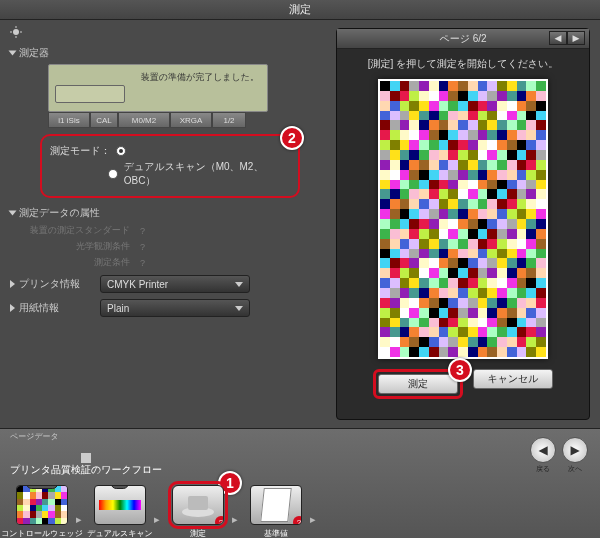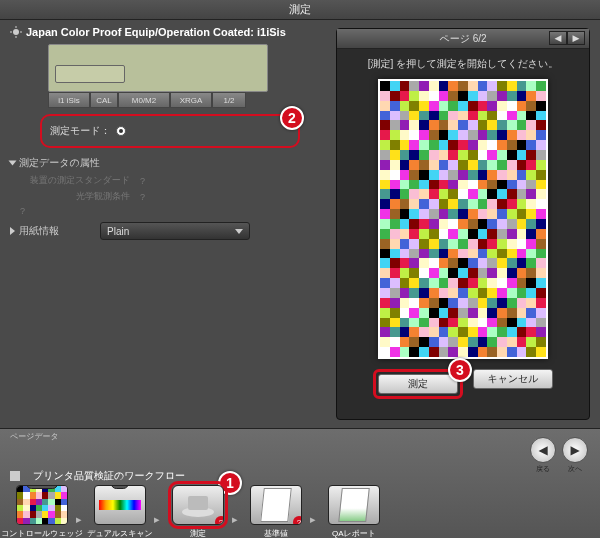--- a/index.html
+++ b/index.html
@@ -59,21 +59,21 @@
   
   .bottom-pane { height:110px; background:linear-gradient(#6d6d6d,#555); border-top:1px solid #222; position:relative;}
   .pagedata { position:absolute; left:10px; top:2px; font-size:8px; color:#ccc;}
   .ld-sv { position:absolute; left:12px; top:14px; display:flex;}
   .mini-btn { width:44px;height:18px;background:linear-gradient(#f5f5f5,#c8c8c8); border:1px solid #555; font-size:9px; color:#222; display:flex;align-items:center;justify-content:center; cursor:pointer;}
   .nav-circles { position:absolute; right:12px; top:8px; display:flex; gap:6px;}
   .circle-btn { width:26px;height:26px;border-radius:50%;background:radial-gradient(#fff,#bbb); border:1px solid #555; display:flex;align-items:center;justify-content:center;cursor:pointer;font-size:12px;color:#333;}
   .circ-label { font-size:7px; text-align:center; color:#222; width:26px; margin-top:1px;}
   .navc { display:flex; flex-direction:column; align-items:center;}
 
-  .wf-title { position:absolute; left:10px; top:40px; font-size:10px; color:#fff; display:flex;align-items:center;gap:13px;}
+  .wf-title { position:absolute; left:10px; top:24px; font-size:10px; color:#fff; display:flex;align-items:center;gap:0;flex-direction:column;}
   .wf-row { position:absolute; left:10px; top:56px; display:flex; align-items:flex-start; gap:2px;}
   .wf-item { display:flex; flex-direction:column; align-items:center; width:64px;}
   .wf-tile { width:52px;height:40px;border:1px solid #222;border-radius:4px;background:linear-gradient(#eee,#aaa); display:flex;align-items:center;justify-content:center; position:relative; overflow:hidden;}
   .wf-tile.active-outline { outline:3px solid #d40d1f; outline-offset:1px; border-radius:6px;}
   .wf-arrow { width:10px; align-self:center; margin-top:14px; color:#bbb; font-size:11px;}
   .wf-label { font-size:8px; color:#fff; margin-top:3px; text-align:center; white-space:nowrap;}
   .count-pill { position:absolute; top:-8px; left:50%; transform:translateX(-50%); background:#555; color:#fff; font-size:8px; padding:0 6px; border-radius:7px; border:1px solid #222;}
   .mini-q { position:absolute; right:-4px; bottom:-4px; width:12px;height:12px;border-radius:50%;background:#d40d1f;color:#fff;font-size:8px;display:flex;align-items:center;justify-content:center;}
   .tile-swatches { display:grid; grid-template-columns:repeat(8,1fr); grid-template-rows:repeat(6,1fr); width:100%; height:100%;}
   .tile-swatches div{}
@@ -92,60 +92,79 @@
       <div class="profile-title">
         <svg width="12" height="12">
             <circle cx="6" cy="6" r="3" fill="#ccc"></circle>
             <g stroke="#ccc">
               <line x1="6" y1="0" x2="6" y2="2"></line>
               <line x1="6" y1="10" x2="6" y2="12"></line>
               <line x1="0" y1="6" x2="2" y2="6"></line>
               <line x1="10" y1="6" x2="12" y2="6"></line>
             </g>
           </svg>
-        <span>Japan Color Proof Equip/Operation Coated: i1iSis</span>
-      </div>
-
+      </div>
+
+      <div class="section-head">
+          <span class="tri down"></span>
+          <span>測定器</span>
+        </div>
 
       <div class="device-box">
+        <div class="device-msg">装置の準備が完了しました。</div>
         <div class="device-shape"></div>
       </div>
       <div class="device-strip">
         <div class="seg s1">i1 iSis</div>
         <div class="seg s2">CAL</div>
         <div class="seg s3">M0/M2</div>
         <div class="seg s4">XRGA</div>
         <div class="seg s5">1/2</div>
       </div>
 
       <div class="mode-box">
         <div class="call-badge">2</div>
         <div class="mode-row">
           <span>測定モード：</span>
           <span class="radio checked"></span>
         </div>
+        <div class="mode-row" style="margin-left:58px;">
+          <span class="radio"></span>
+          <span>デュアルスキャン（M0、M2、OBC）</span>
+        </div>
       </div>
 
 
       <div class="section-head">
           <span class="tri down"></span>
           <span>測定データの属性</span>
         </div>
       <div class="attr-row">
           <div class="attr-label">装置の測定スタンダード</div>
           <div class="attr-val">?</div>
         </div>
       <div class="attr-row">
           <div class="attr-label">光学観測条件</div>
           <div class="attr-val">?</div>
         </div>
       <div class="attr-row">
+          <div class="attr-label">測定条件</div>
           <div class="attr-val">?</div>
         </div>
 
+      <div class="select-row">
+        <div class="lbl">
+            <span class="tri"></span>
+            <span>プリンタ情報</span>
+          </div>
+        <div class="fake-select">
+            <span>CMYK Printer</span>
+            <span class="chev"></span>
+          </div>
+      </div>
       <div class="select-row">
         <div class="lbl">
             <span class="tri"></span>
             <span>用紙情報</span>
           </div>
         <div class="fake-select">
             <span>Plain</span>
             <span class="chev"></span>
           </div>
       </div>
@@ -750,20 +769,14 @@
     </div>
     <div class="wf-arrow">▸</div>
     <div class="wf-item">
       <div class="wf-tile">
         <div class="tile-paper"></div>
         <div class="mini-q">?</div>
       </div>
       <div class="wf-label">基準値</div>
     </div>
     <div class="wf-arrow">▸</div>
-    <div class="wf-item">
-      <div class="wf-tile">
-        <div class="tile-paper" style="background:linear-gradient(#fff 60%,#8c8);"></div>
-      </div>
-      <div class="wf-label">QAレポート</div>
-    </div>
   </div>
 </div>
 
 </body></html>

